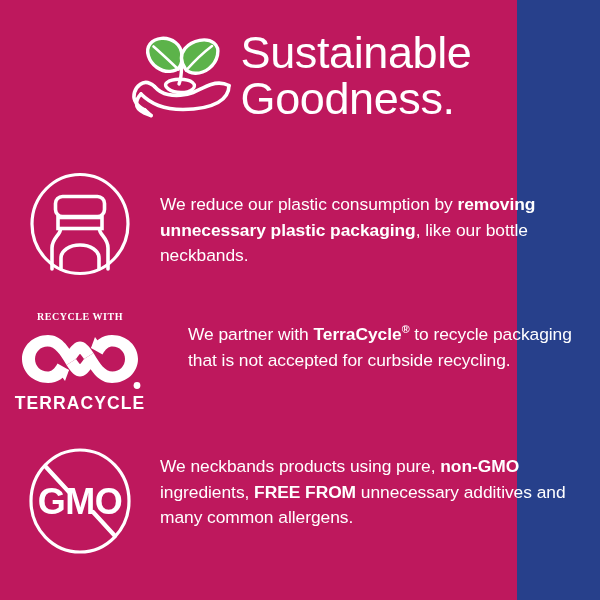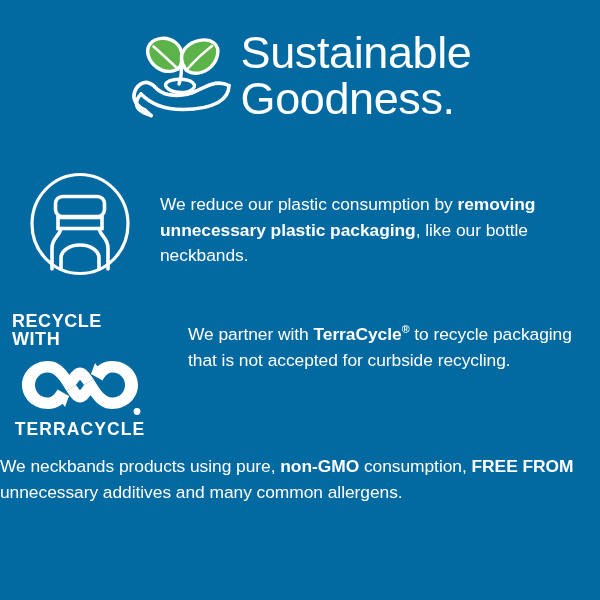--- a/index.html
+++ b/index.html
@@ -10,23 +10,23 @@
   body {
     width: 600px;
     height: 600px;
     overflow: hidden;
     background: #27408b;
     font-family: "Liberation Sans", sans-serif;
     -webkit-font-smoothing: antialiased;
   }
   #page {
     position: relative;
-    width: 600px;
+    width: 517px;
     height: 600px;
-    background: #0369a1;
+    background: #be185d;
     box-sizing: border-box;
   }
 
   
   .header {
     position: absolute;
     left: 0;
     top: 26px;
     width: 600px;
     display: flex;
@@ -90,22 +90,22 @@
 
   
   .tc-lockup {
     display: flex;
     flex-direction: column;
     align-items: center;
     width: 136px;
   }
   .tc-top {
     color: #ffffff;
-    font-family: Liberation Sans, sans-serif;
-    font-size: 18px;
+    font-family: Liberation Serif, serif;
+    font-size: 10px;
     font-weight: 700;
     letter-spacing: 0.55px;
     line-height: 1;
     margin-bottom: 4px;
   }
   .tc-mark {
     width: 134px;
     height: 66px;
   }
   .tc-bottom {
@@ -226,18 +226,30 @@
         </span>
         <div class="tc-bottom">TERRACYCLE</div>
       </div>
     </div>
     <div class="row-text">
       <span>We partner with </span><b>TerraCycle</b><b style="font-size:0.62em;vertical-align:super;">®</b><span> to recycle packaging that is not accepted for curbside recycling.</span>
     </div>
   </div>
 
   <div class="row row3">
+    <div class="row-icon">
+      <span>
+        <svg viewBox="0 0 110 110" width="110" height="110" aria-hidden="true">
+          <ellipse cx="55" cy="55" rx="49" ry="51" fill="none" stroke="#ffffff" stroke-width="3.2"></ellipse>
+
+          <line x1="21" y1="21" x2="44" y2="46" stroke="#ffffff" stroke-width="4.2" stroke-linecap="round"></line>
+
+          <line x1="68" y1="66" x2="90" y2="90" stroke="#ffffff" stroke-width="4.2" stroke-linecap="round"></line>
+          <text class="gmo-text" x="55" y="68" text-anchor="middle">GMO</text>
+        </svg>
+      </span>
+    </div>
     <div class="row-text">
-      <span>We neckbands products using pure, </span><b>non-GMO</b><span> consumption, </span><b>FREE FROM</b><span> unnecessary additives and many common allergens.</span>
+      <span>We neckbands products using pure, </span><b>non-GMO</b><span> ingredients, </span><b>FREE FROM</b><span> unnecessary additives and many common allergens.</span>
     </div>
   </div>
 
 </div>
 
 </body></html>

